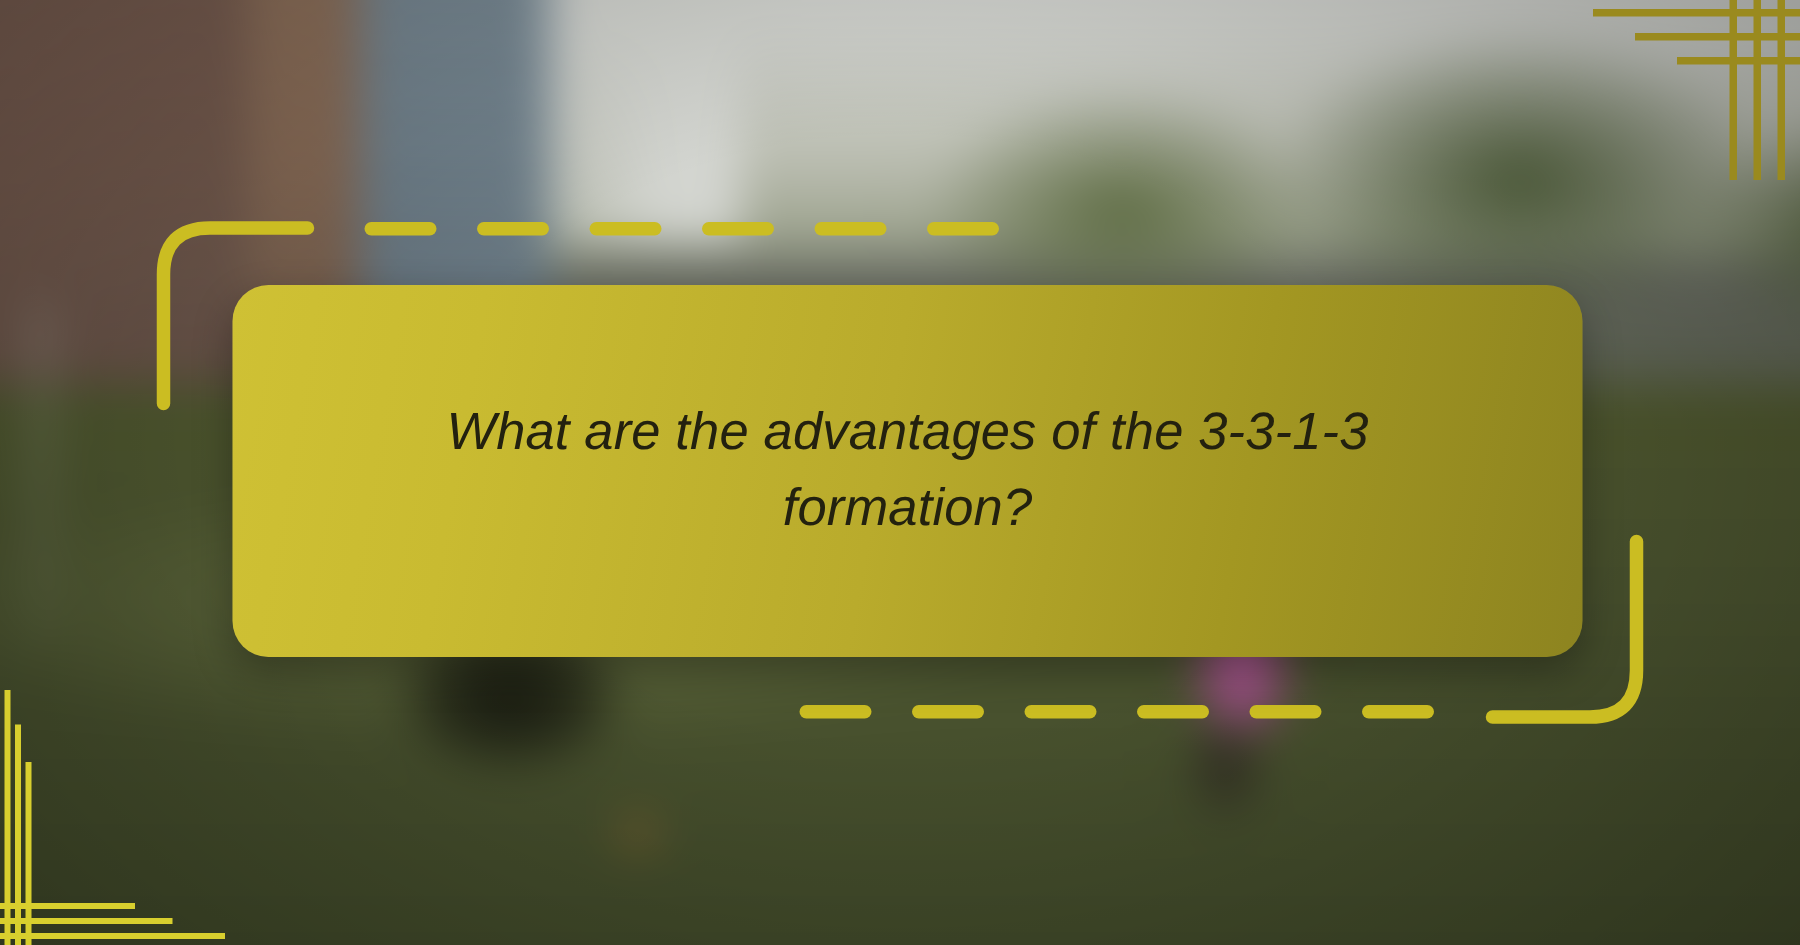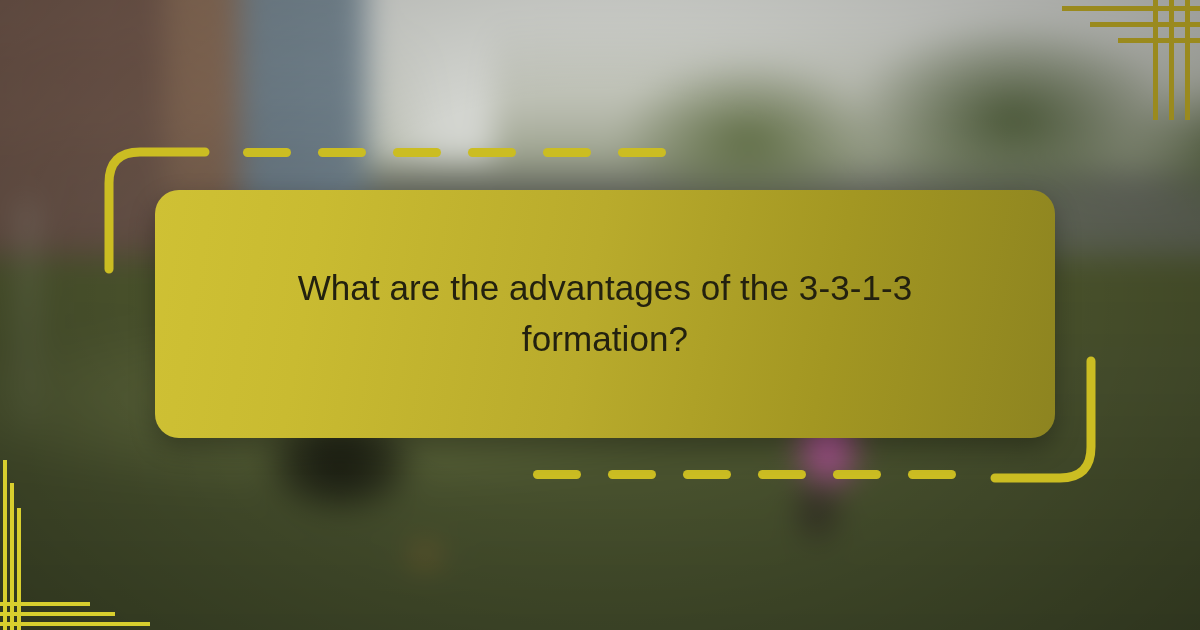--- a/index.html
+++ b/index.html
@@ -7,20 +7,21 @@
     width:1200px; height:630px;
     overflow:hidden;
     font-family:"Liberation Sans", sans-serif;
   }
 
   .stage {
     position:relative;
     width:1200px; height:630px;
     overflow:hidden;
     background:#000000;
+    font-style:italic;
   }
 
   
   .bg-photo {
     position:absolute;
     left:-40px; top:-40px;
     width:1280px; height:710px;
     filter:blur(14px);
     transform:scale(1.06);
   }

